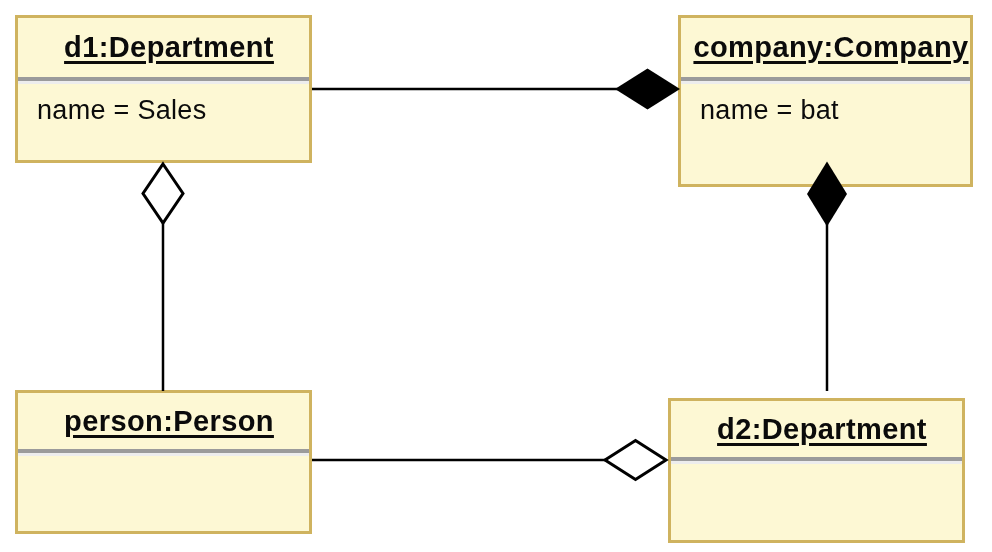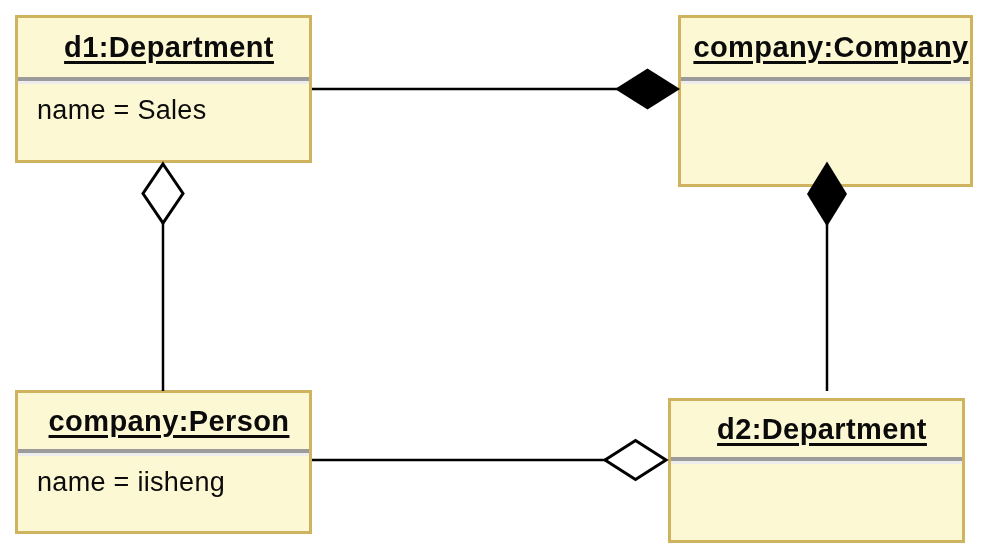--- a/index.html
+++ b/index.html
@@ -74,26 +74,26 @@
 
   <div class="uml-box box-d1">
     <div class="uml-title">d1:Department</div>
     <div class="uml-sep"></div>
     <div class="uml-body">name = Sales</div>
   </div>
 
   <div class="uml-box box-company">
     <div class="uml-title">company:Company</div>
     <div class="uml-sep"></div>
+    <div class="uml-body">name = bat</div>
   </div>
 
   <div class="uml-box box-person">
-    <div class="uml-title">company:Person</div>
+    <div class="uml-title">person:Person</div>
     <div class="uml-sep"></div>
-    <div class="uml-body">name = iisheng</div>
   </div>
 
   <div class="uml-box box-d2">
     <div class="uml-title">d2:Department</div>
     <div class="uml-sep"></div>
   </div>
 
   <svg class="connector-layer" viewBox="0 0 992 552">
 
     <g>

